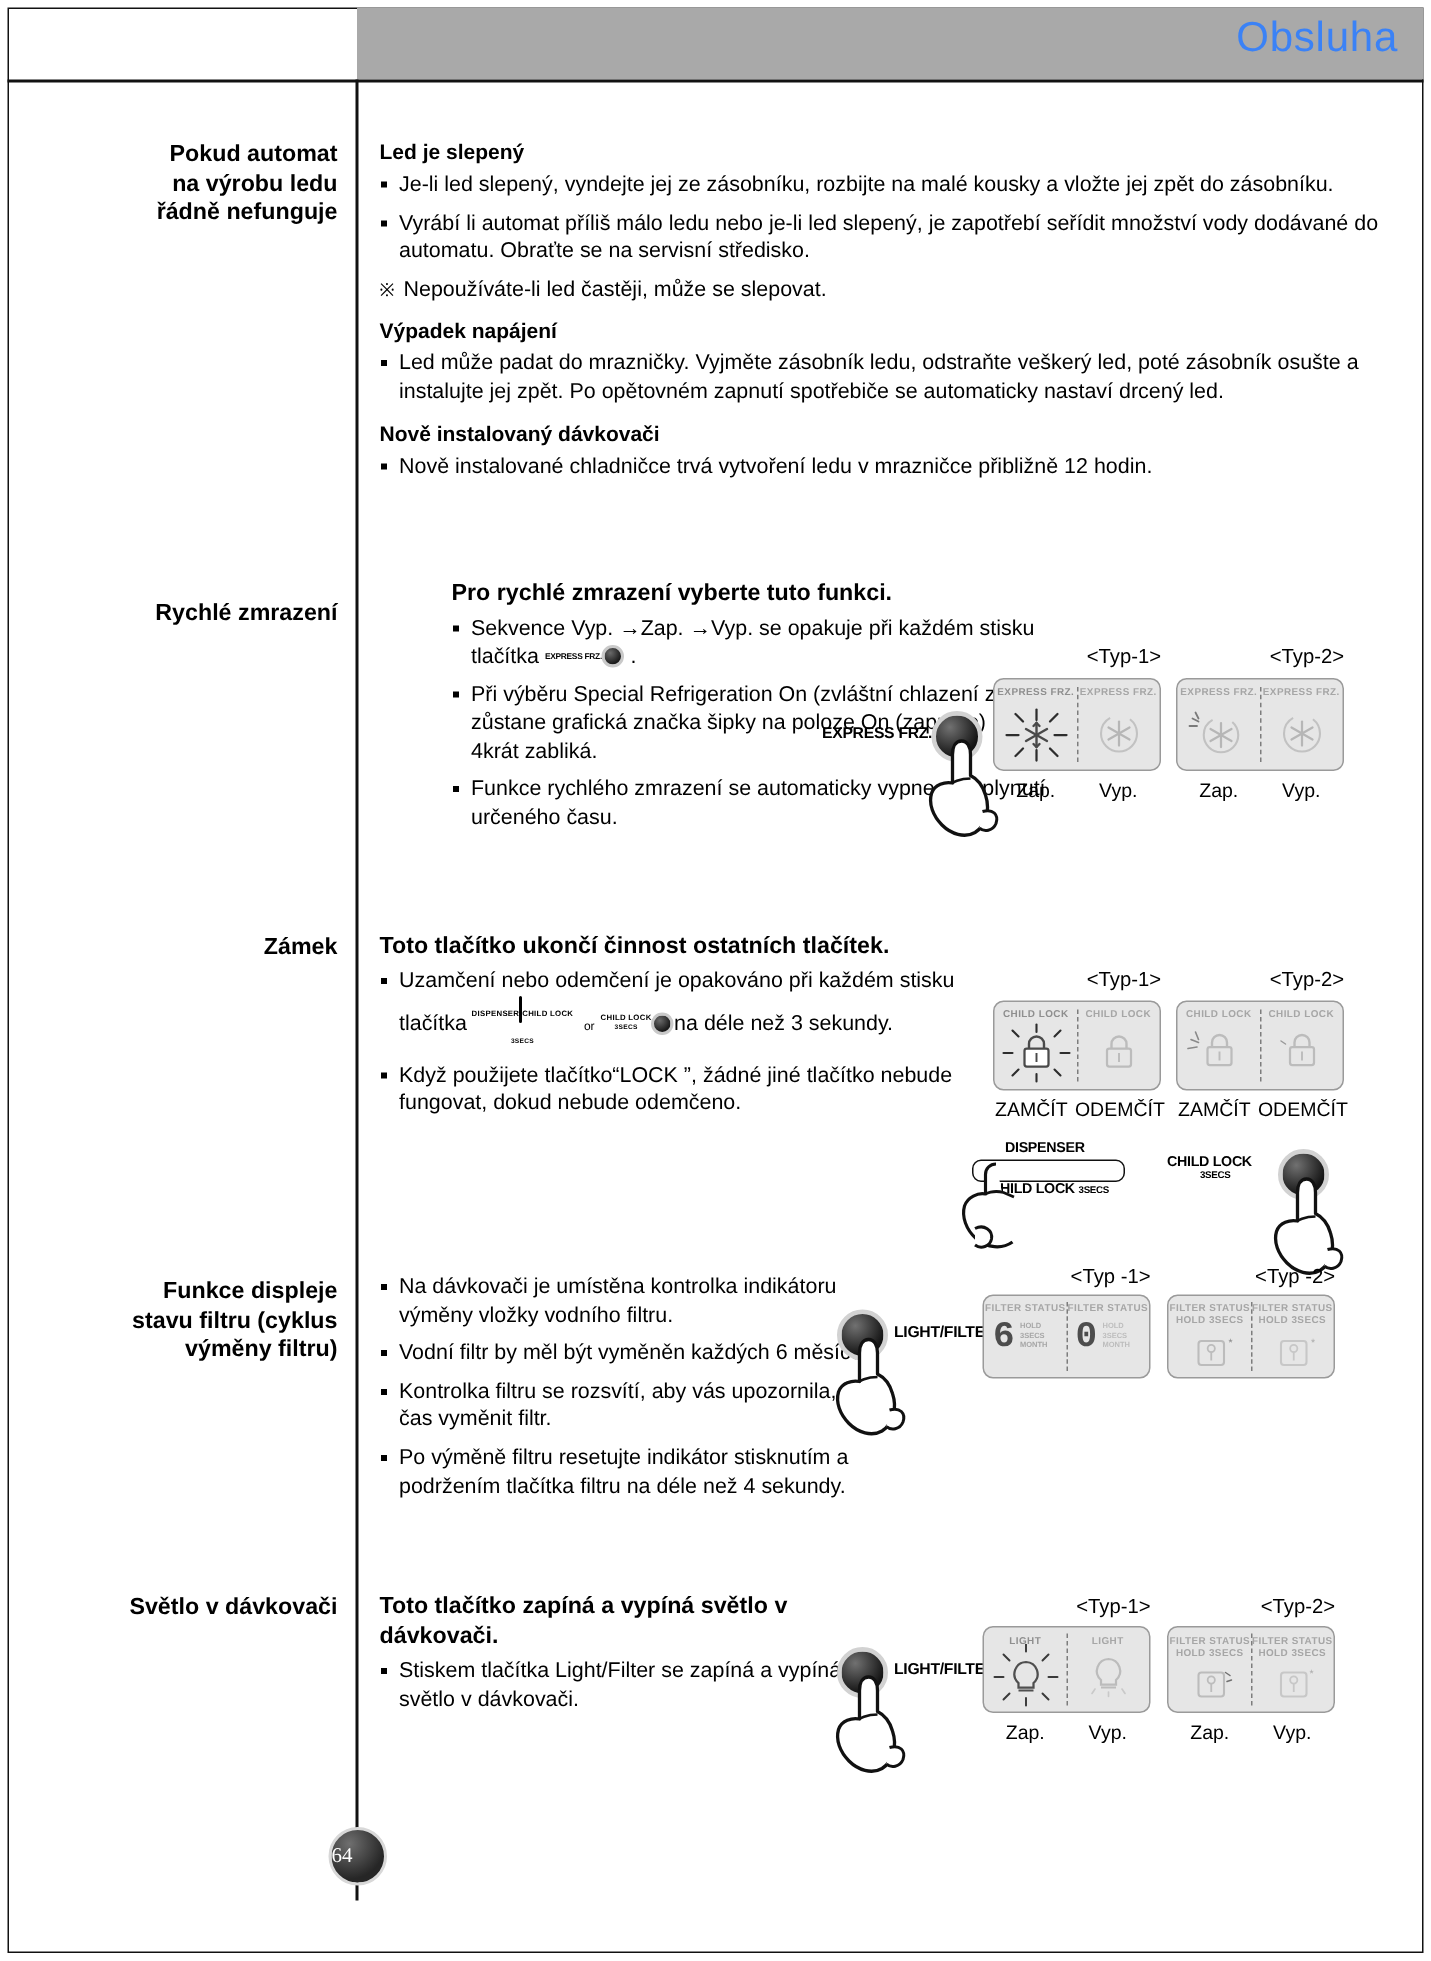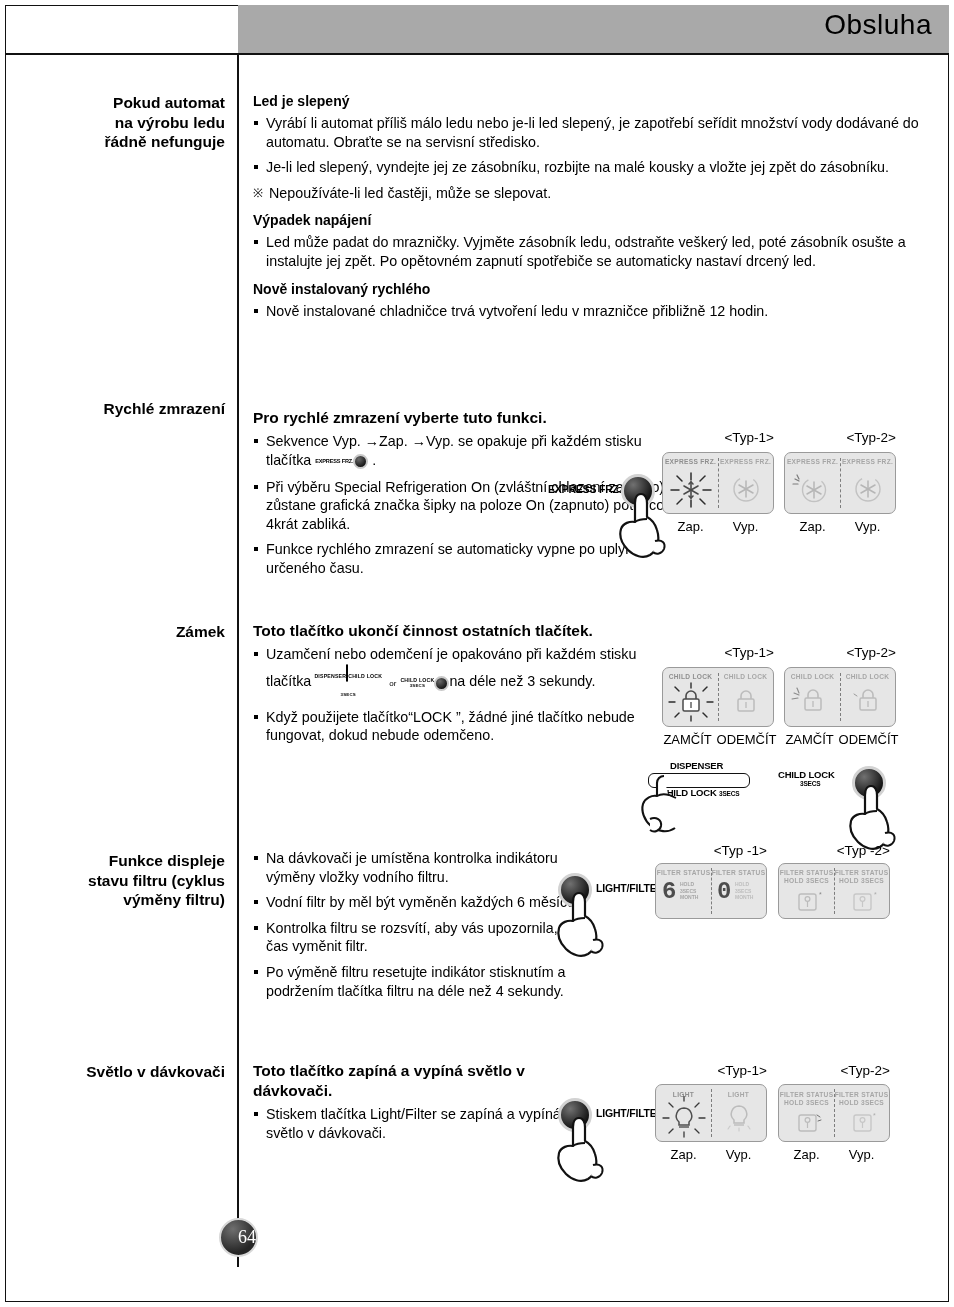--- a/index.html
+++ b/index.html
@@ -1,21 +1,21 @@
 <!DOCTYPE html>
 <html><head>
 <meta charset="utf-8">
 <style>
   html,body{margin:0;padding:0;background:#fff;}
   body{width:954px;height:1307px;position:relative;font-family:"Liberation Sans",sans-serif;color:#000;overflow:hidden;}
 
   
   .page-frame{position:absolute;left:5px;top:5px;width:944px;height:1297px;border:1px solid #111;box-sizing:border-box;}
   .header-band{position:absolute;left:238px;top:5px;width:711px;height:48px;background:#a9a9a9;}
-  .header-title{position:absolute;right:22px;top:9px;font-size:28px;color:#000000;letter-spacing:.5px;line-height:32px;}
+  .header-title{position:absolute;right:22px;top:9px;font-size:28px;color:#3b82f6;letter-spacing:.5px;line-height:32px;}
   .header-rule{position:absolute;left:5px;top:53px;width:944px;height:2px;background:#111;}
   .vrule{position:absolute;left:237px;top:53px;width:2px;height:1214px;background:#111;}
 
   
   .lcol{position:absolute;left:20px;width:205px;text-align:right;font-weight:bold;font-size:15.5px;line-height:19.5px;}
   .rcol{position:absolute;left:253px;width:690px;}
 
   .sub-h{font-weight:bold;font-size:14px;line-height:19px;margin:0 0 3px 0;}
   .sub-h.big{font-size:15.5px;line-height:20px;margin-bottom:4px;}
   ul.bl{list-style:none;margin:0;padding:0;}
@@ -48,57 +48,57 @@
   .panel .cell{position:absolute;top:0;height:100%;width:50%;}
   .panel .cell.r{left:50%;}
   .cap{position:absolute;width:50%;text-align:center;font-size:13px;}
   .mini{position:absolute;width:100%;text-align:center;font-size:6.6px;font-weight:bold;color:#a6a6a6;letter-spacing:.3px;line-height:8px;}
   .mini.on{color:#8f8f8f;}
   .glyph{position:absolute;left:0;width:100%;text-align:center;}
 
   svg{display:block;}
   .pnum{position:absolute;left:219px;top:1218px;width:39px;height:39px;border-radius:50%;
         background:radial-gradient(circle at 34% 26%,#6f6f6f,#262626 68%);border:2px solid #d8d8d8;box-sizing:border-box;
-        color:#fff;font-size:18px;text-align:right;line-height:35px;font-family:"Liberation Serif",serif;}
+        color:#fff;font-size:14px;text-align:left;line-height:35px;font-family:"Liberation Serif",serif;}
 </style>
 </head>
 <body>
 
 <div class="page-frame"></div>
 <div class="header-band"></div>
 <div class="header-title">Obsluha</div>
 <div class="header-rule"></div>
 <div class="vrule"></div>
 
 <div class="lcol" style="top:93px;">
   <span style="white-space:pre-line">Pokud automat
 na výrobu ledu
 řádně nefunguje</span>
 </div>
 <div class="rcol" style="top:92px;">
   <div class="sub-h">Led je slepený</div>
   <ul class="bl">
+    <li>Je-li led slepený, vyndejte jej ze zásobníku, rozbijte na malé kousky a vložte jej zpět do zásobníku.</li>
     <li>Vyrábí li automat příliš málo ledu nebo je-li led slepený, je zapotřebí seřídit množství vody dodávané do automatu. Obraťte se na servisní středisko.</li>
-    <li>Je-li led slepený, vyndejte jej ze zásobníku, rozbijte na malé kousky a vložte jej zpět do zásobníku.</li>
     <li class="star">Nepoužíváte-li led častěji, může se slepovat.</li>
   </ul>
   <div class="sub-h" style="margin-top:9px;">Výpadek napájení</div>
   <ul class="bl">
     <li>Led může padat do mrazničky. Vyjměte zásobník ledu, odstraňte veškerý led, poté zásobník osušte a instalujte jej zpět. Po opětovném zapnutí spotřebiče se automaticky nastaví drcený led.</li>
   </ul>
-  <div class="sub-h" style="margin-top:9px;">Nově instalovaný rychlého</div>
+  <div class="sub-h" style="margin-top:9px;">Nově instalovaný dávkovači</div>
   <ul class="bl">
     <li>Nově instalované chladničce trvá vytvoření ledu v mrazničce přibližně 12 hodin.</li>
   </ul>
 </div>
 
 <div class="lcol" style="top:399px;">
   <span style="white-space:pre-line">Rychlé zmrazení</span>
 </div>
-<div class="rcol" style="top:408px;width:420px;">
+<div class="rcol" style="top:386px;width:420px;margin-left:48px;">
   <div class="sub-h big">Pro rychlé zmrazení vyberte tuto funkci.</div>
   <ul class="bl">
     <li><span>Sekvence Vyp. →Zap. →Vyp. se opakuje při každém stisku tlačítka</span>
       <span class="ic" style="white-space:nowrap">
         <span class="exfrz-chip">EXPRESS FRZ.</span><span class="knob"></span>
       </span> .
     </li>
     <li>Při výběru Special Refrigeration On (zvláštní chlazení zapnuto) zůstane grafická značka šipky na poloze On (zapnuto) poté, co 4krát zabliká.</li>
     <li>Funkce rychlého zmrazení se automaticky vypne po uplynutí určeného času.</li>
   </ul>

